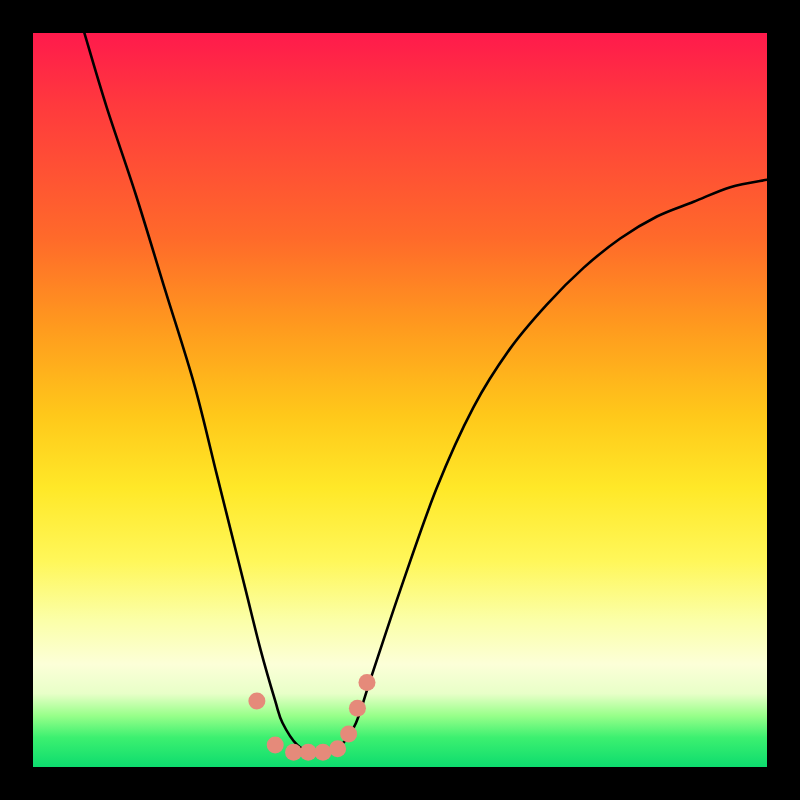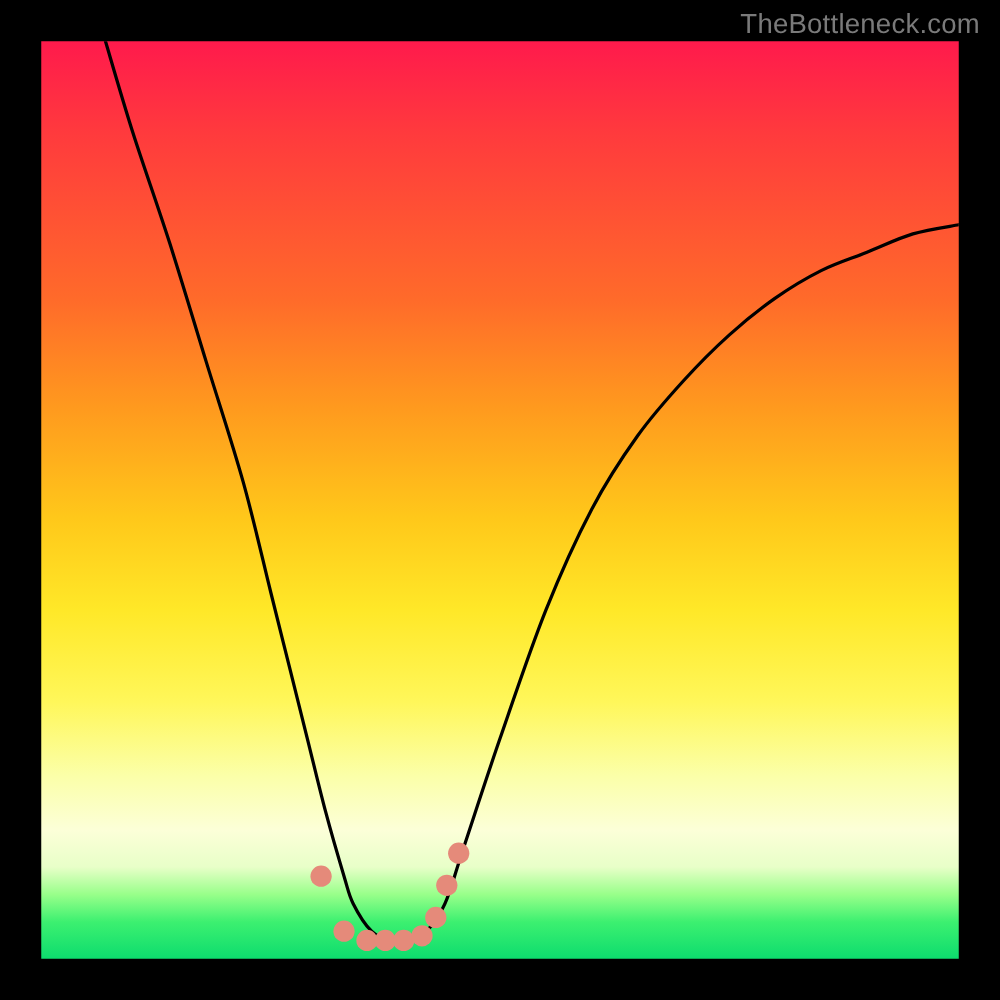--- a/index.html
+++ b/index.html
@@ -72,14 +72,13 @@
           <circle cx="260.57" cy="719.32" r="8.5" fill="#e58a7a"></circle>
           <circle cx="275.25" cy="719.32" r="8.5" fill="#e58a7a"></circle>
           <circle cx="289.93" cy="719.32" r="8.5" fill="#e58a7a"></circle>
           <circle cx="304.61" cy="715.65" r="8.5" fill="#e58a7a"></circle>
           <circle cx="315.62" cy="700.97" r="8.5" fill="#e58a7a"></circle>
           <circle cx="324.428" cy="675.28" r="8.5" fill="#e58a7a"></circle>
           <circle cx="333.97" cy="649.59" r="8.5" fill="#e58a7a"></circle>
         </g>
     </svg>
   </div>
-  <div class="watermark">TheBottleneck.com</div>
 </div>
 
 </body></html>

